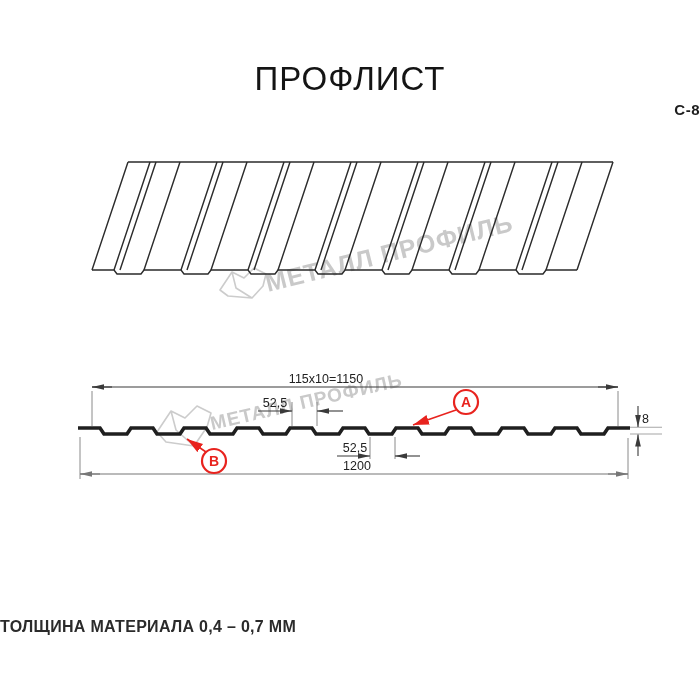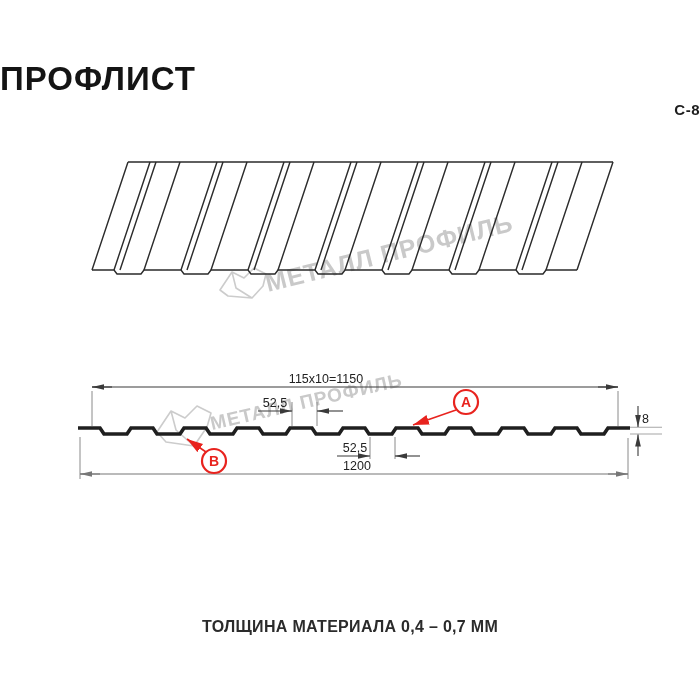--- a/index.html
+++ b/index.html
@@ -1,22 +1,22 @@
 <!DOCTYPE html>
 <html><head>
 <meta charset="utf-8">
 <style>
   html,body{margin:0;padding:0;background:#ffffff;}
   .page{position:relative;width:700px;height:700px;background:#ffffff;overflow:hidden;
         font-family:"Liberation Sans", sans-serif;}
-  .title{position:absolute;top:60px;left:0;width:700px;
-         font-size:33px;font-weight:700;letter-spacing:1px;color:#141414;}
+  .title{position:absolute;top:60px;left:0;width:700px;text-align:center;
+         font-size:33px;font-weight:400;letter-spacing:1px;color:#141414;}
   .subtitle{position:absolute;top:101px;left:0;width:700px;text-align:right;
             font-size:15px;font-weight:600;letter-spacing:.5px;color:#1c1c1c;}
-  .footer{position:absolute;top:618px;left:0;width:700px;text-align:center;
+  .footer{position:absolute;top:618px;left:0;width:700px;text-align:left;
           font-size:16px;font-weight:600;letter-spacing:.3px;color:#2b2b2b;}
   svg{position:absolute;left:0;top:0;}
   .dimtxt{font-family:"Liberation Sans",sans-serif;font-size:12.5px;fill:#222222;}
   .redtxt{font-family:"Liberation Sans",sans-serif;font-size:14px;font-weight:700;fill:#e8231e;}
   .wmtxt{font-family:"Liberation Sans",sans-serif;font-weight:700;fill:#c9c9c9;letter-spacing:1px;}
 </style>
 </head>
 <body>
 
 <div class="page">

